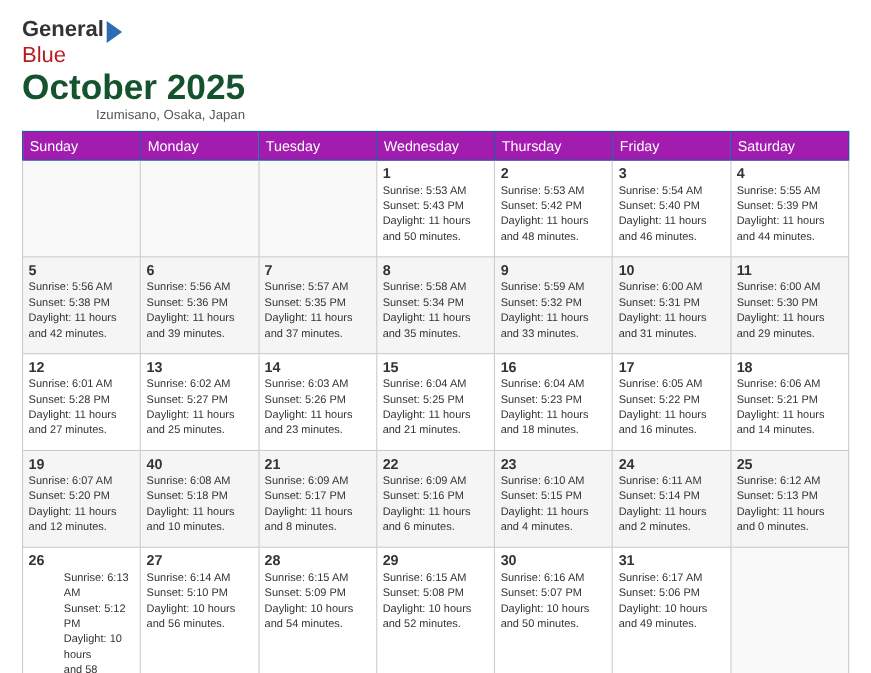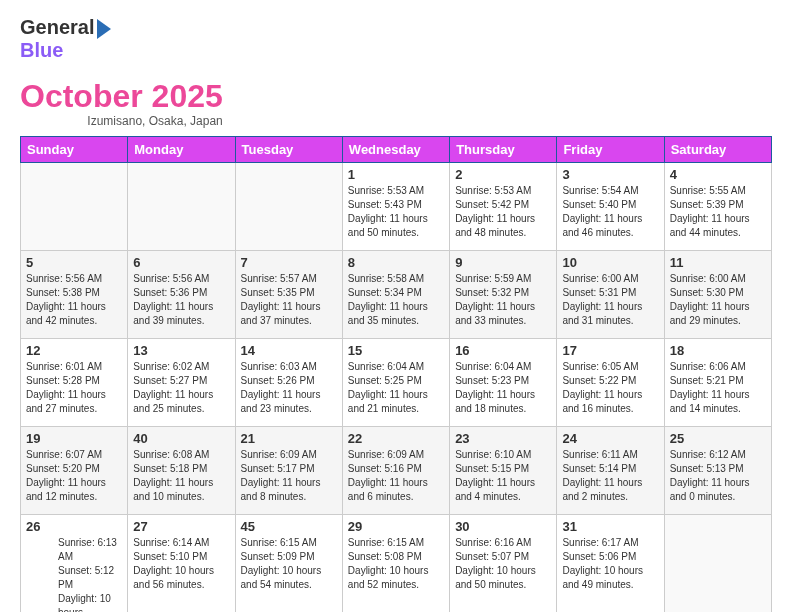--- a/index.html
+++ b/index.html
@@ -32,42 +32,41 @@
     .logo-row {
       display: flex;
       align-items: center;
     }
     .title-area {
       text-align: right;
     }
     .month-title {
       font-size: 32px;
       font-weight: bold;
-      color: #ec4899;
+      color: #14532d;
       line-height: 1.1;
-      margin-top: 17px;
     }
     .location {
       font-size: 12px;
       color: #555;
     }
     .calendar {
       flex: 1;
       border: 1px solid #ccc;
       border-collapse: collapse;
       width: 100%;
       table-layout: fixed;
     }
     .calendar th {
-      background: #d946ef;
+      background: #a21caf;
       color: #fff;
       text-align: left;
       padding: 5px 6px;
       font-size: 13px;
-      font-weight: bold;
+      font-weight: normal;
       border: 1px solid #1e5a9e;
     }
     .calendar td {
       border: 1px solid #ccc;
       vertical-align: top;
       padding: 4px 5px;
       font-size: 10.5px;
       color: #333;
       height: 88px;
     }
@@ -92,21 +91,21 @@
 <body>
 
 <div class="page">
   <div class="header">
     <div class="logo">
       <div class="logo-row">
         <span style="font-size:20px;font-weight:bold;color:#333;">General</span>
         <span style="display:inline-block;width:0;height:0;border-top:10px solid transparent;border-bottom:10px solid transparent;border-left:14px solid #2a6db5;margin-left:3px;margin-top:2px;"></span>
       </div>
       <div>
-        <span style="font-size:20px;font-weight:bold;color:#8b5cf6;">Blue</span>
+        <span style="font-size:20px;font-weight:normal;color:#b91c1c;">Blue</span>
       </div>
     </div>
     <div class="title-area">
       <div class="month-title">October 2025</div>
       <div class="location">Izumisano, Osaka, Japan</div>
     </div>
   </div>
 
   <table class="calendar">
     <thead>
@@ -316,21 +315,21 @@
 and 58 minutes.</div>
           </td>
           <td>
             <div class="day-num">27</div>
             <div class="day-info" style="white-space: pre-line;">Sunrise: 6:14 AM
 Sunset: 5:10 PM
 Daylight: 10 hours
 and 56 minutes.</div>
           </td>
           <td>
-            <div class="day-num">45</div>
+            <div class="day-num">28</div>
             <div class="day-info" style="white-space: pre-line;">Sunrise: 6:15 AM
 Sunset: 5:09 PM
 Daylight: 10 hours
 and 54 minutes.</div>
           </td>
           <td>
             <div class="day-num">29</div>
             <div class="day-info" style="white-space: pre-line;">Sunrise: 6:15 AM
 Sunset: 5:08 PM
 Daylight: 10 hours

